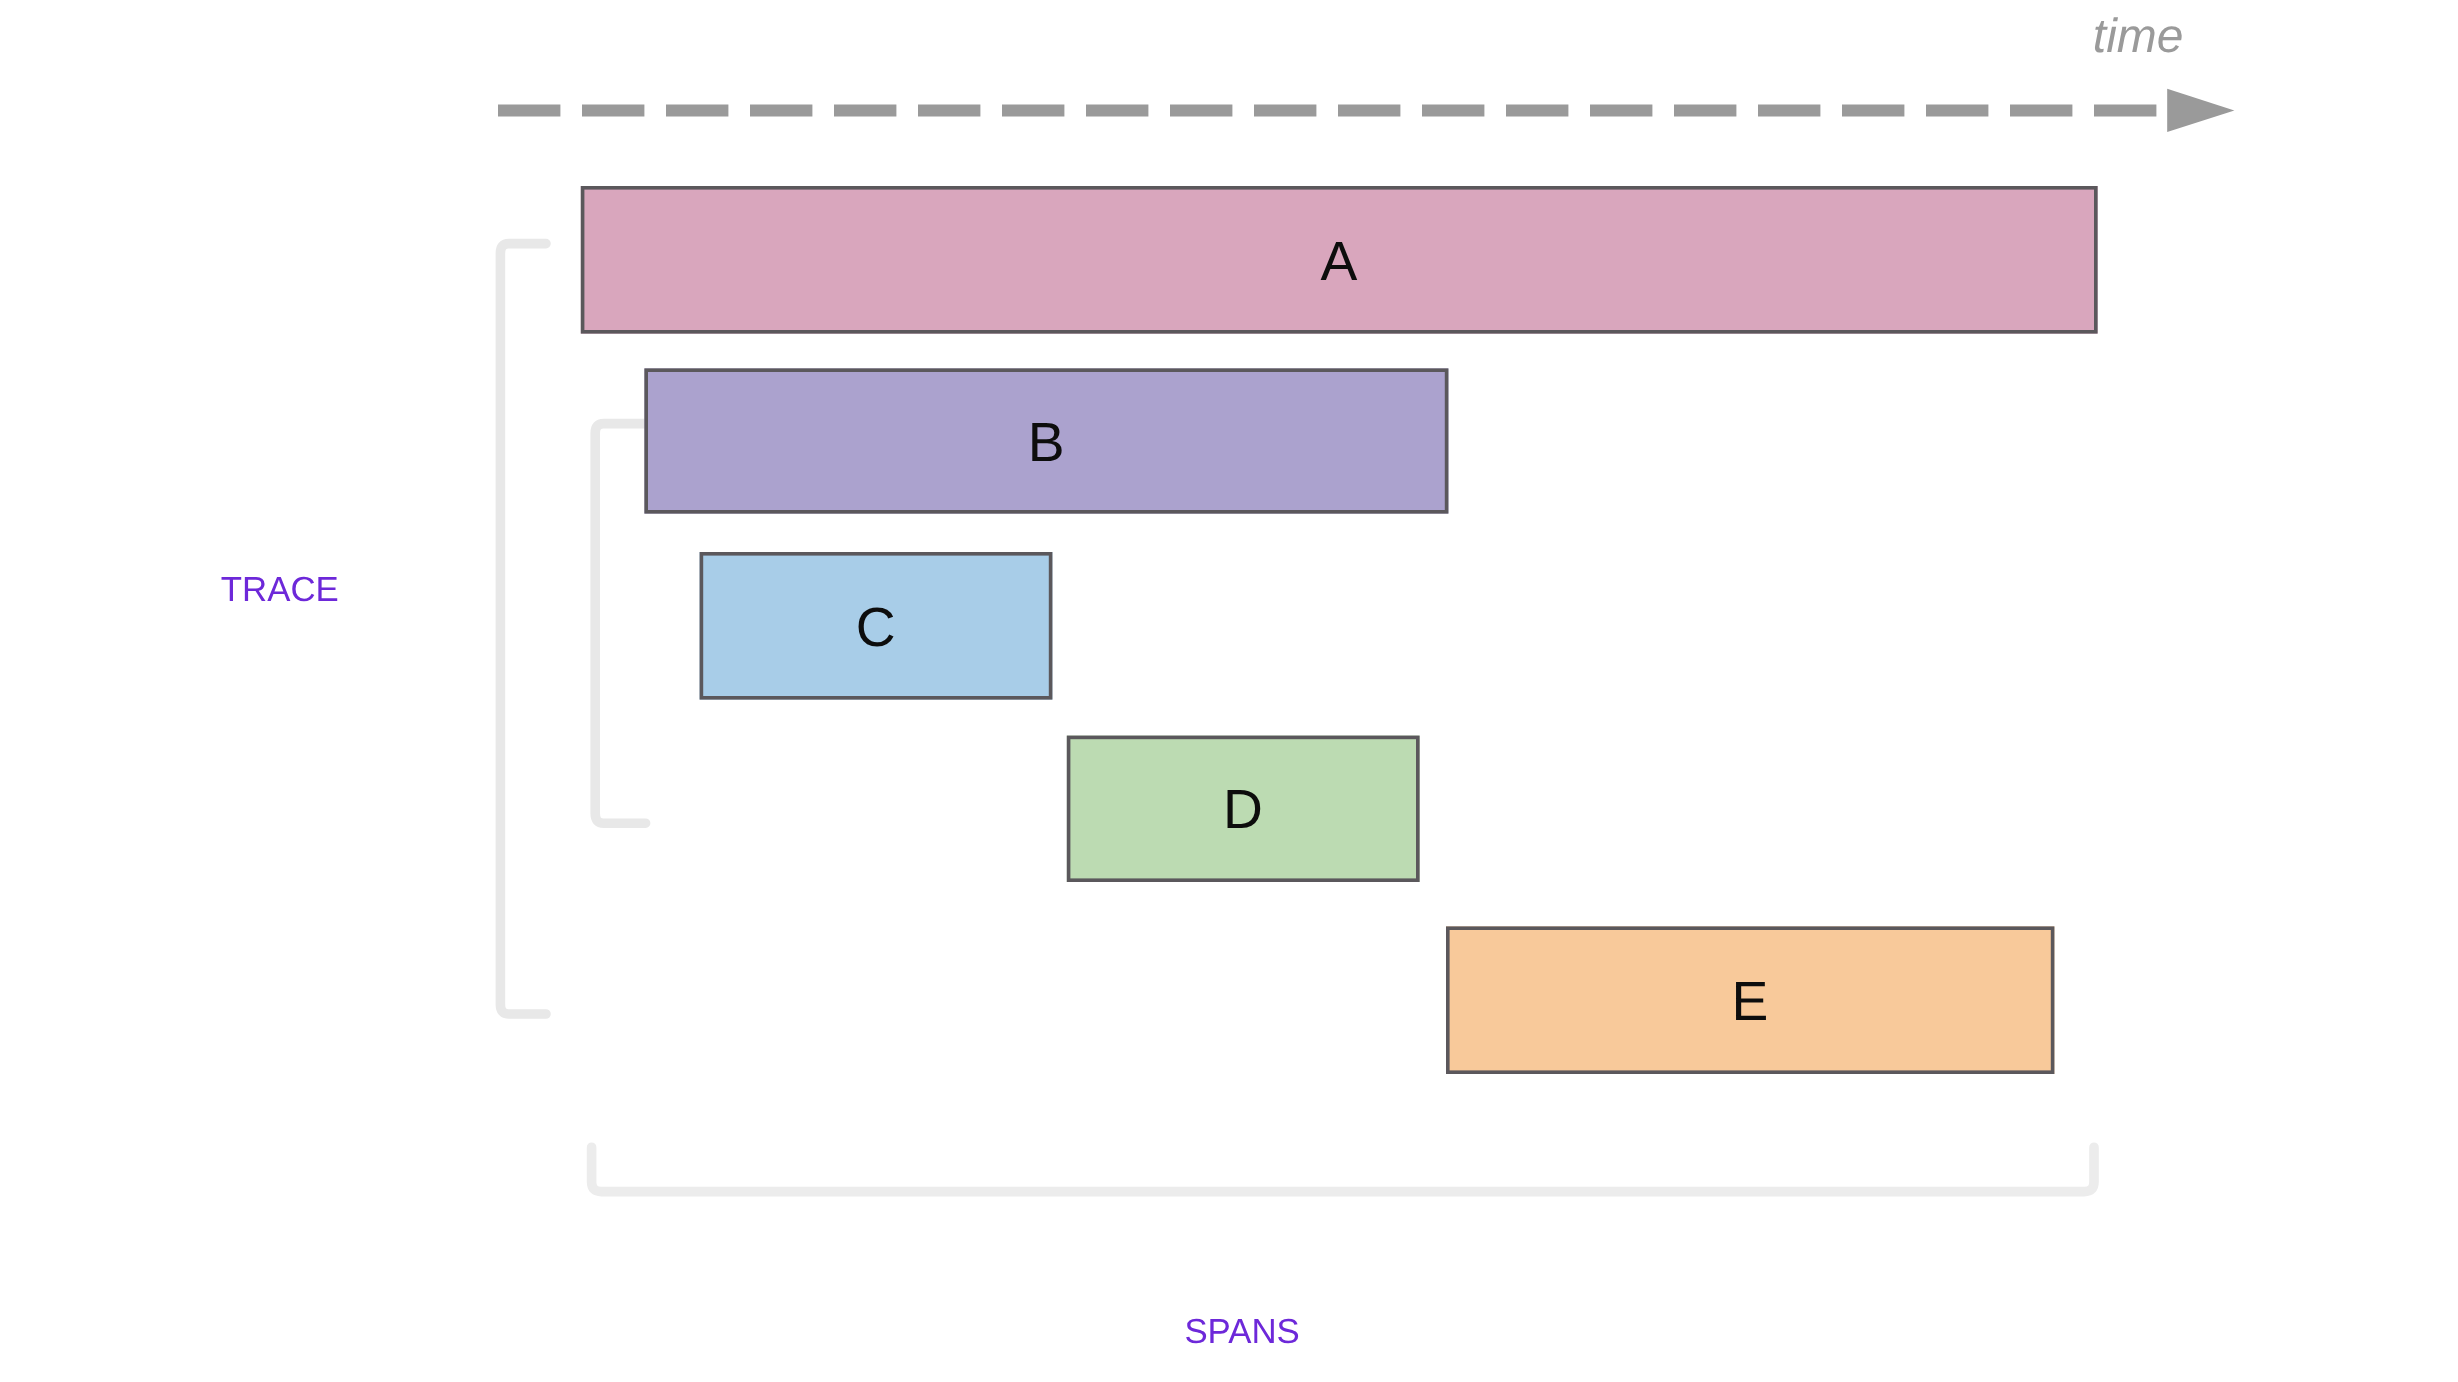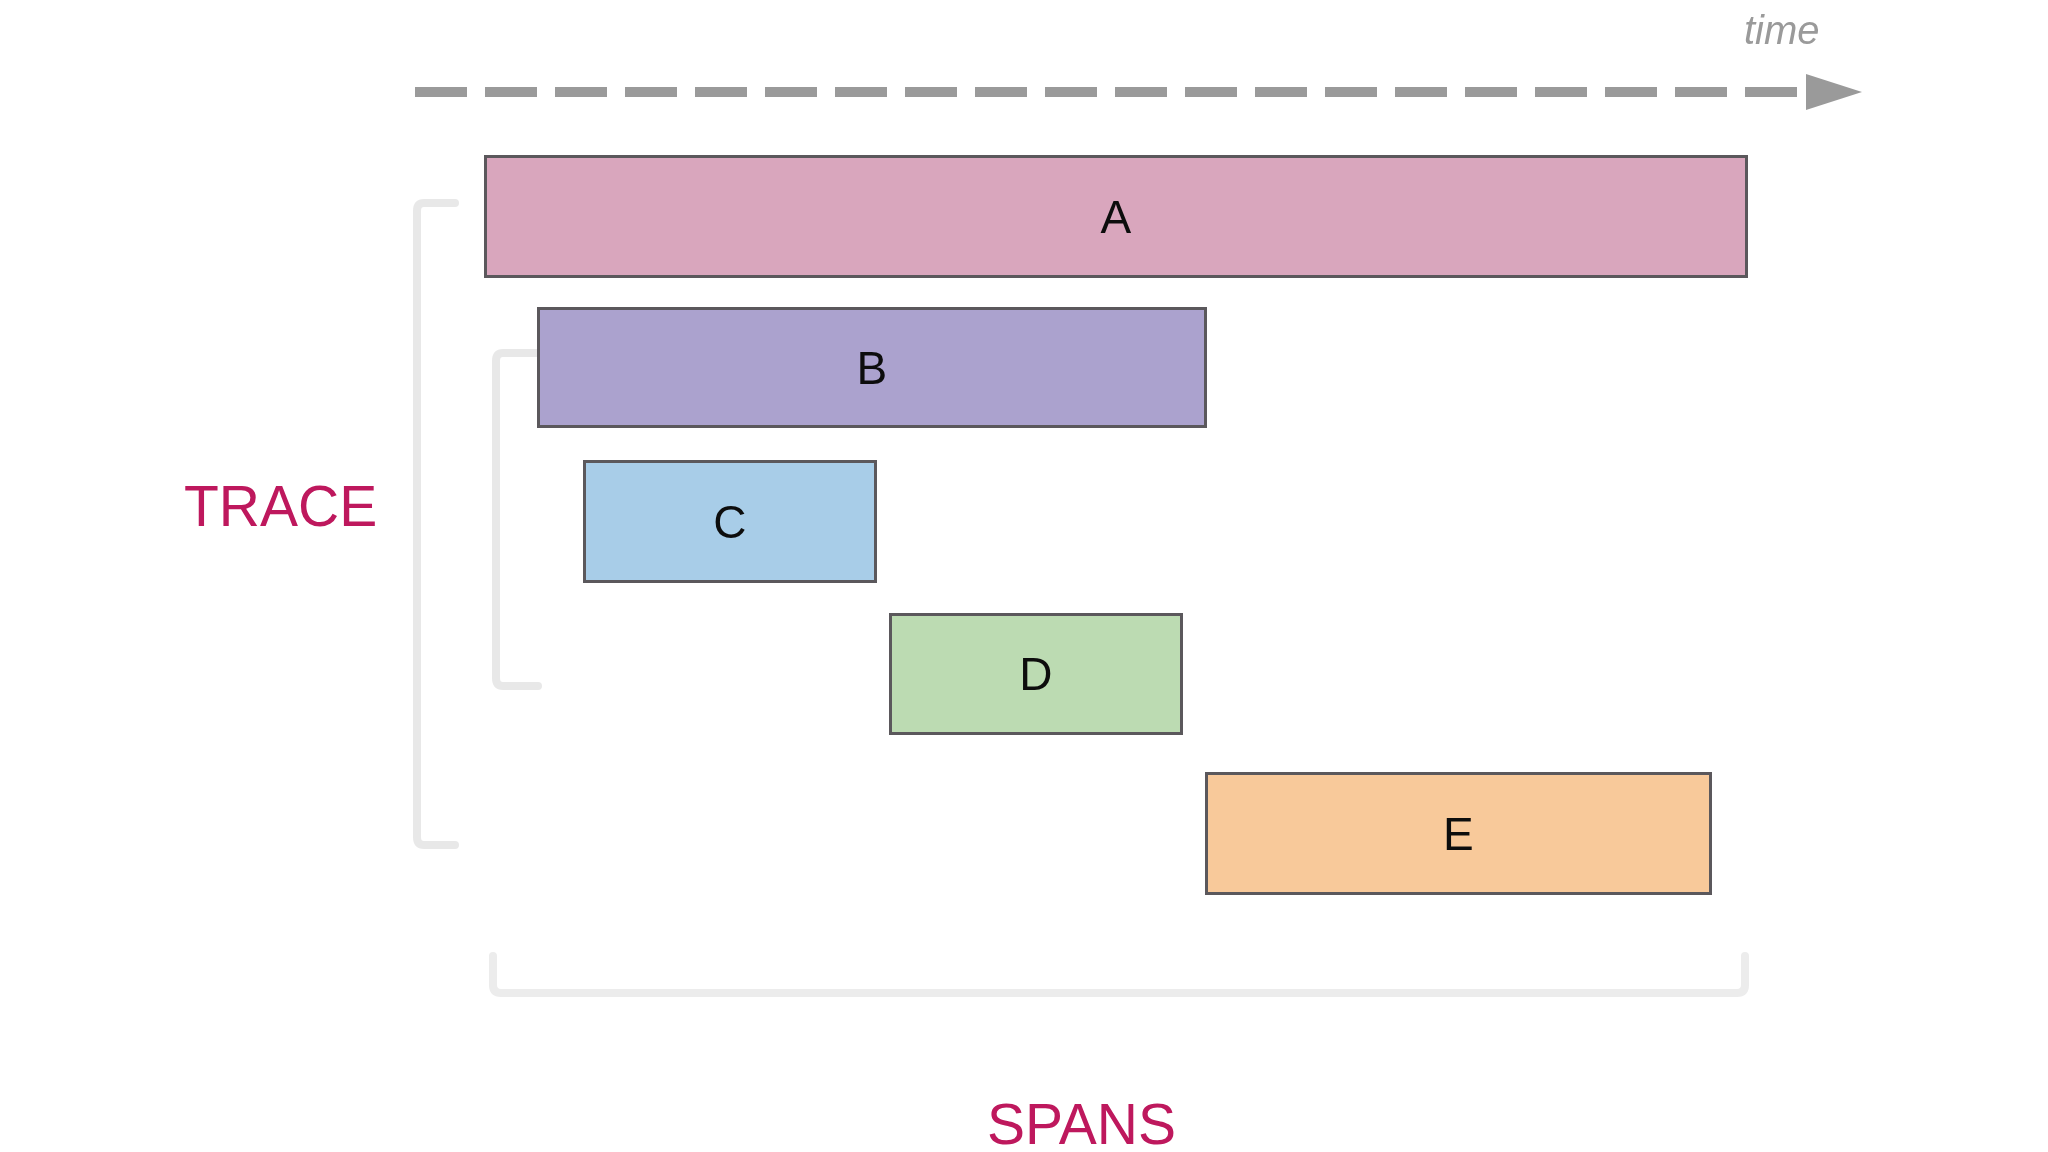--- a/index.html
+++ b/index.html
@@ -37,22 +37,22 @@
   }
   .span-label {
     font-size: 46px;
     color: #0d0d0d;
     font-family: "Liberation Sans", sans-serif;
     line-height: 1;
     letter-spacing: 0.5px;
   }
   .group-label {
     position: absolute;
-    font-size: 57px;
-    color: #be185d;
+    font-size: 29px;
+    color: #6d28d9;
     font-family: "Liberation Sans", sans-serif;
     white-space: nowrap;
     line-height: 1;
   }
   .axis-label {
     position: absolute;
     font-size: 40px;
     font-style: italic;
     color: #9a9a9a;
     font-family: "Liberation Sans", sans-serif;

